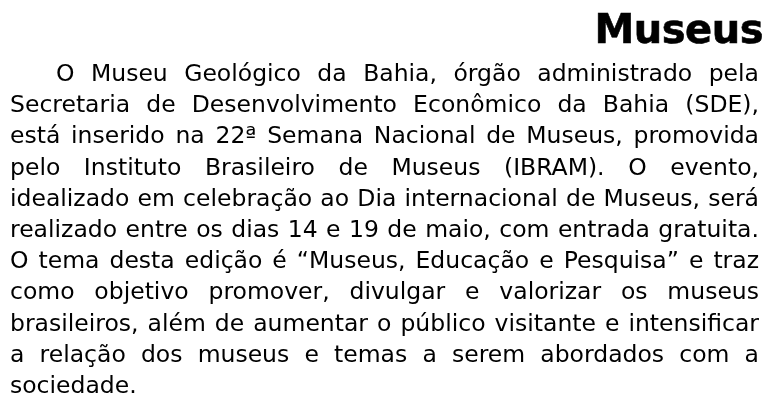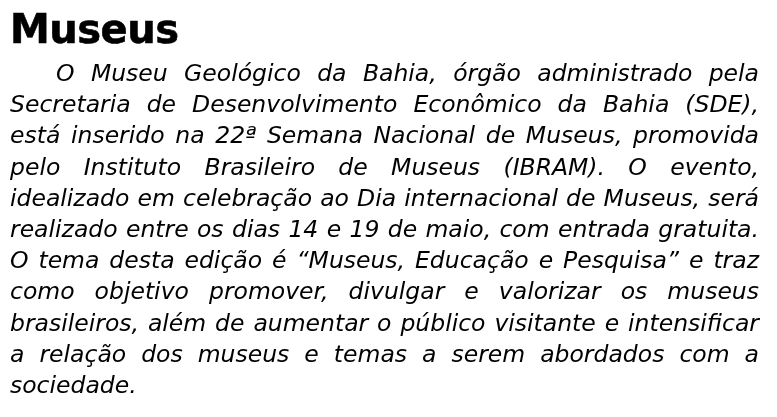--- a/index.html
+++ b/index.html
@@ -23,33 +23,33 @@
     padding: 6px 14px 0 10px;
   }
   .headline {
     font-family: "DejaVu Sans", sans-serif;
     font-weight: bold;
     font-size: 40px;
     line-height: 46px;
     letter-spacing: -0.5px;
     margin: 0 0 6px 0;
     color: #000000;
+    text-align: right;
     -webkit-text-stroke: 0.6px #000;
   }
   .article-body {
     font-family: "DejaVu Sans", sans-serif;
     font-size: 23.5px;
     line-height: 31.2px;
     text-align: justify;
     text-justify: inter-word;
     color: #000000;
     margin: 0;
     padding-right: 4px;
     word-spacing: 0.2px;
-    font-style: italic;
   }
   .article-body .indent {
     display: inline-block;
     width: 46px;
   }
 </style>
 </head>
 <body>
 
 <div class="page">

